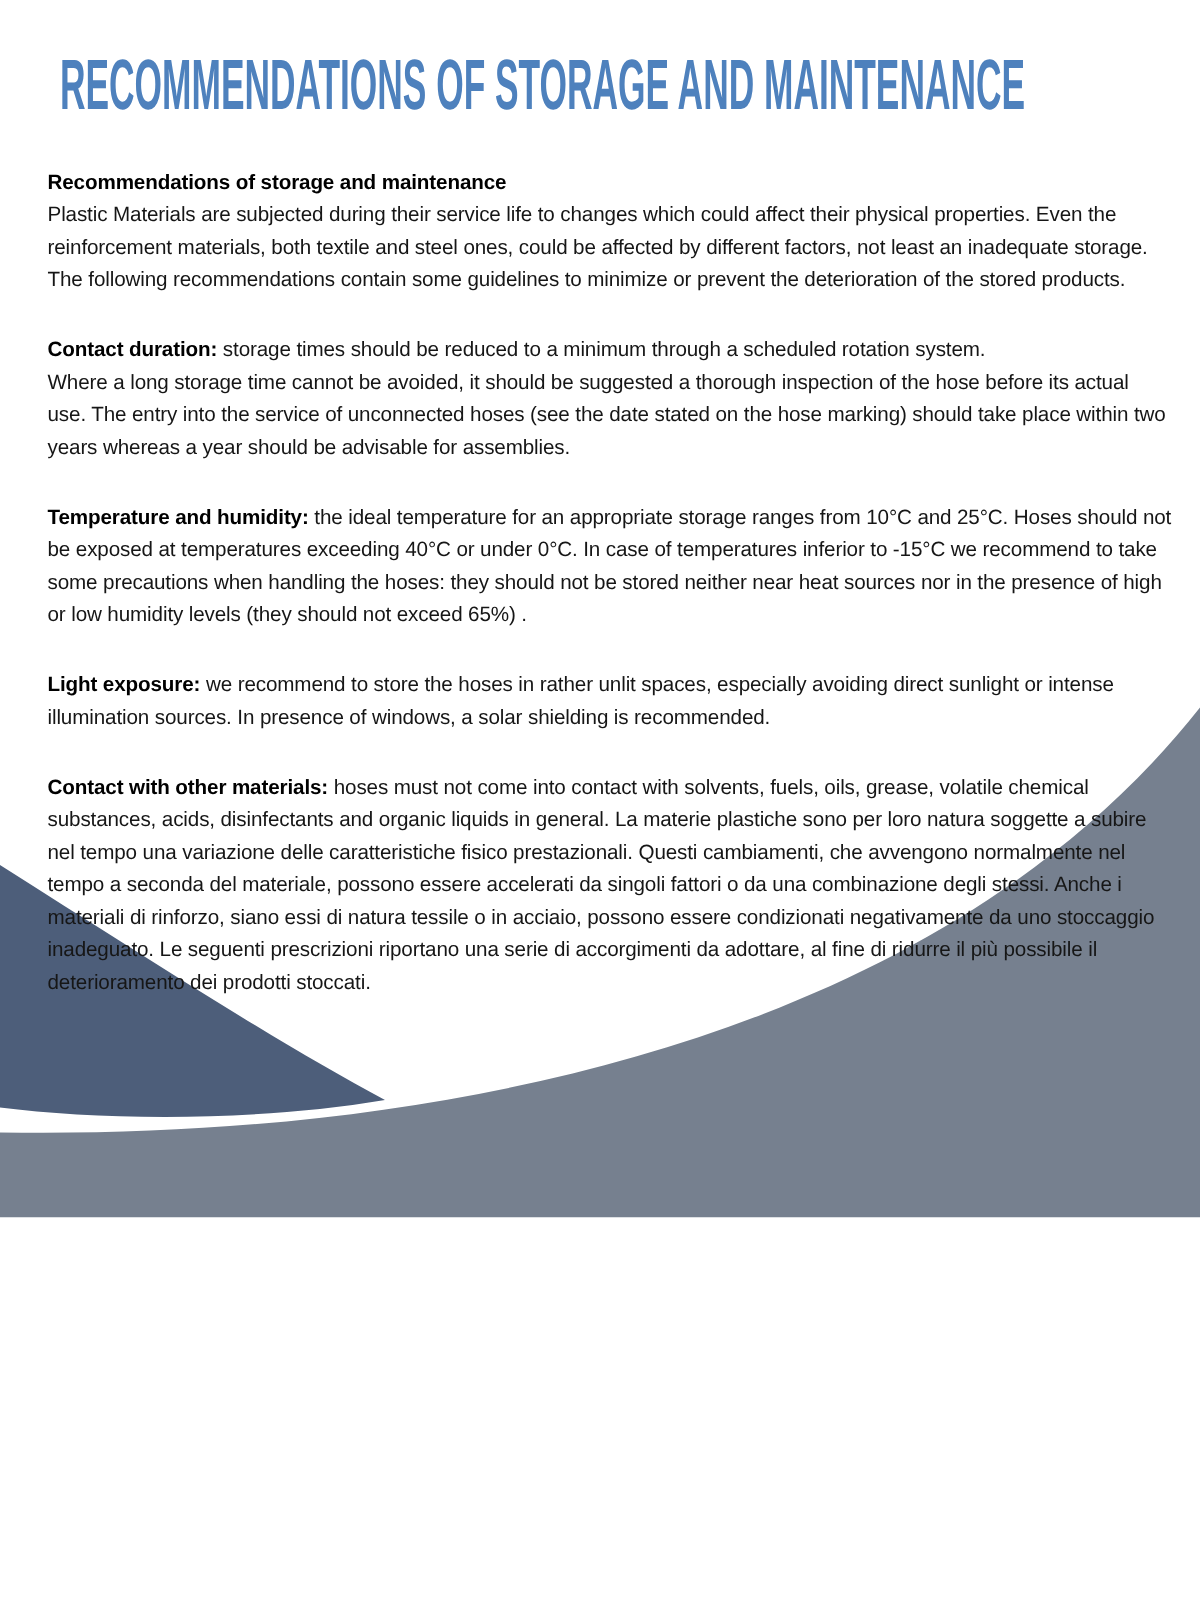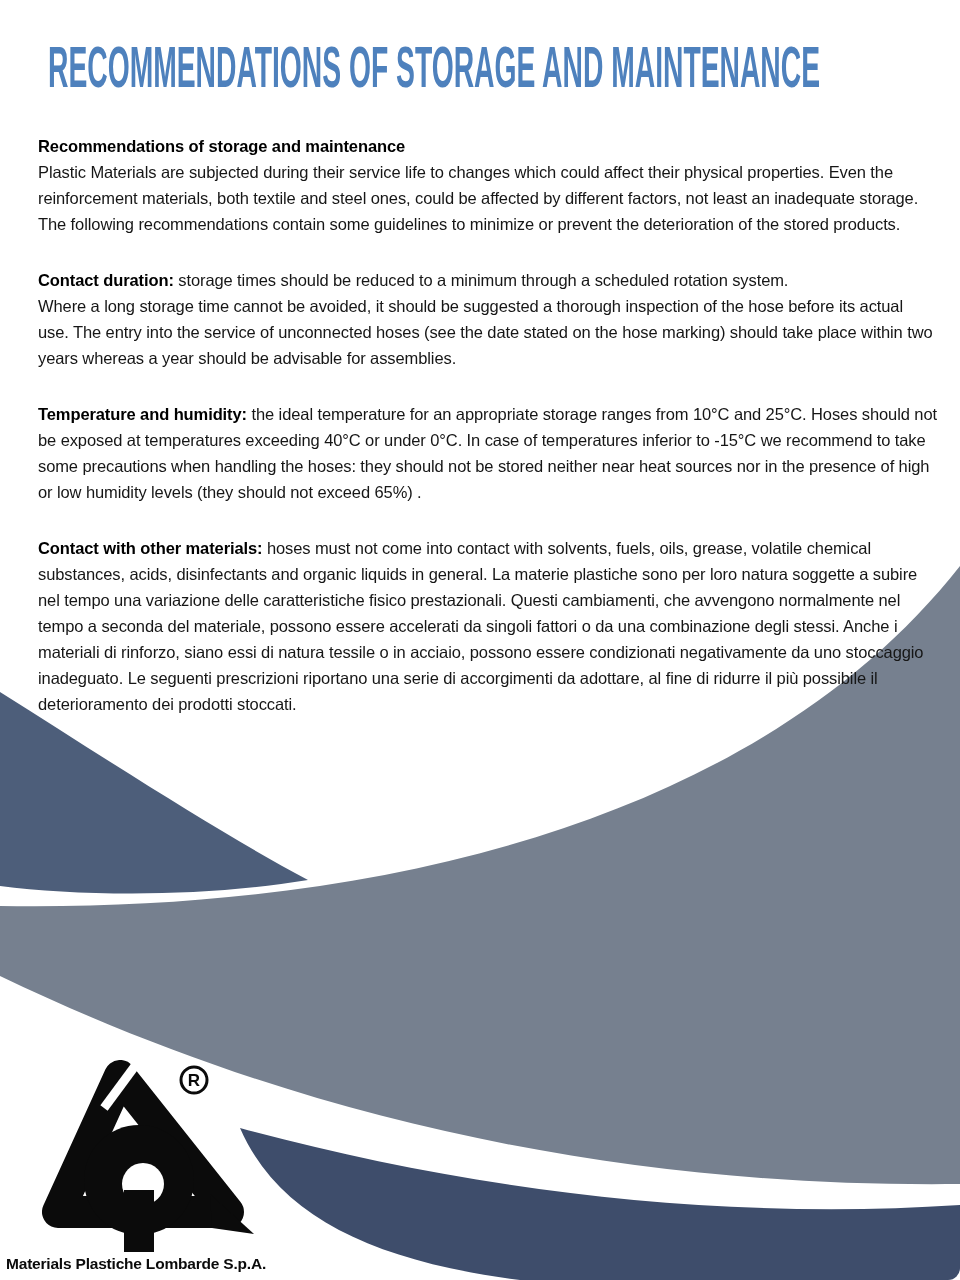--- a/index.html
+++ b/index.html
@@ -1,22 +1,21 @@
 <!DOCTYPE html>
 <html><head>
 <meta charset="utf-8">
 <style>
   html,body{margin:0;padding:0;background:#ffffff;}
   .page{
     position:relative;
-    width:960px;height:1280px;
+    width:960px;height:974px;
     background:#ffffff;
     overflow:hidden;
     font-family:"Liberation Sans",sans-serif;
-    border-radius:12px;
   }
   .bg{position:absolute;left:0;top:0;width:960px;height:1280px;z-index:1;}
   .title-wrap{position:absolute;left:46px;top:34px;z-index:2;}
   .title-wrap text{
     font-family:"Liberation Sans",sans-serif;
     font-weight:bold;
   }
   .content{
     position:absolute;left:38px;top:133px;width:900px;z-index:2;
     font-size:16.5px;line-height:26px;color:#161616;letter-spacing:-0.1px;
@@ -46,20 +45,21 @@
   <svg class="title-wrap" width="820" height="66">
     <text x="2" y="53" font-size="57" textLength="772" lengthAdjust="spacingAndGlyphs" fill="#4E81BD">RECOMMENDATIONS OF STORAGE AND MAINTENANCE</text>
   </svg>
 
   <main class="content">
     <div>
         <p class="para"><strong>Recommendations of storage and maintenance</strong><br><span>Plastic Materials are subjected during their service life to changes which could affect their physical properties. Even the reinforcement materials, both textile and steel ones, could be affected by different factors, not least an inadequate storage. The following recommendations contain some guidelines to minimize or prevent the deterioration of the stored products.</span></p>
         <p class="para"><strong>Contact duration:</strong><span> storage times should be reduced to a minimum through a scheduled rotation system.
 Where a long storage time cannot be avoided, it should be suggested a thorough inspection of the hose before its actual use. The entry into the service of unconnected hoses (see the date stated on the hose marking) should take place within two years whereas a year should be advisable for assemblies.</span></p>
         <p class="para"><strong>Temperature and humidity:</strong><span> the ideal temperature for an appropriate storage ranges from 10°C and 25°C. Hoses should not be exposed at temperatures exceeding 40°C or under 0°C. In case of temperatures inferior to -15°C we recommend to take some precautions when handling the hoses: they should not be stored neither near heat sources nor in the presence of high or low humidity levels (they should not exceed 65%) .</span></p>
+        <p class="para"><strong>Light exposure:</strong><span> we recommend to store the hoses in rather unlit spaces, especially avoiding direct sunlight or intense illumination sources. In presence of windows, a solar shielding is recommended.</span></p>
         <p class="para"><strong>Contact with other materials:</strong><span> hoses must not come into contact with solvents, fuels, oils, grease, volatile chemical substances, acids, disinfectants and organic liquids in general. La materie plastiche sono per loro natura soggette a subire nel tempo una variazione delle caratteristiche fisico prestazionali. Questi cambiamenti, che avvengono normalmente nel tempo a seconda del materiale, possono essere accelerati da singoli fattori o da una combinazione degli stessi. Anche i materiali di rinforzo, siano essi di natura tessile o in acciaio, possono essere condizionati negativamente da uno stoccaggio inadeguato. Le seguenti prescrizioni riportano una serie di accorgimenti da adottare, al fine di ridurre il più possibile il deterioramento dei prodotti stoccati.</span></p>
       </div>
   </main>
 
   <svg class="logo" width="230" height="200" viewBox="0 0 230 200">
     <path class="ink-stroke" stroke-width="32" stroke-linejoin="round" d="M 78,16 L 16,152 L 186,152 Z"></path>
     <path class="ink" d="M 168,134 L 212,174 L 170,168 Z"></path>
     <circle class="ink" cx="97" cy="120" r="55"></circle>
     <circle cx="101" cy="124" r="21" fill="#ffffff"></circle>
     <rect class="ink" x="82" y="130" width="30" height="62"></rect>

